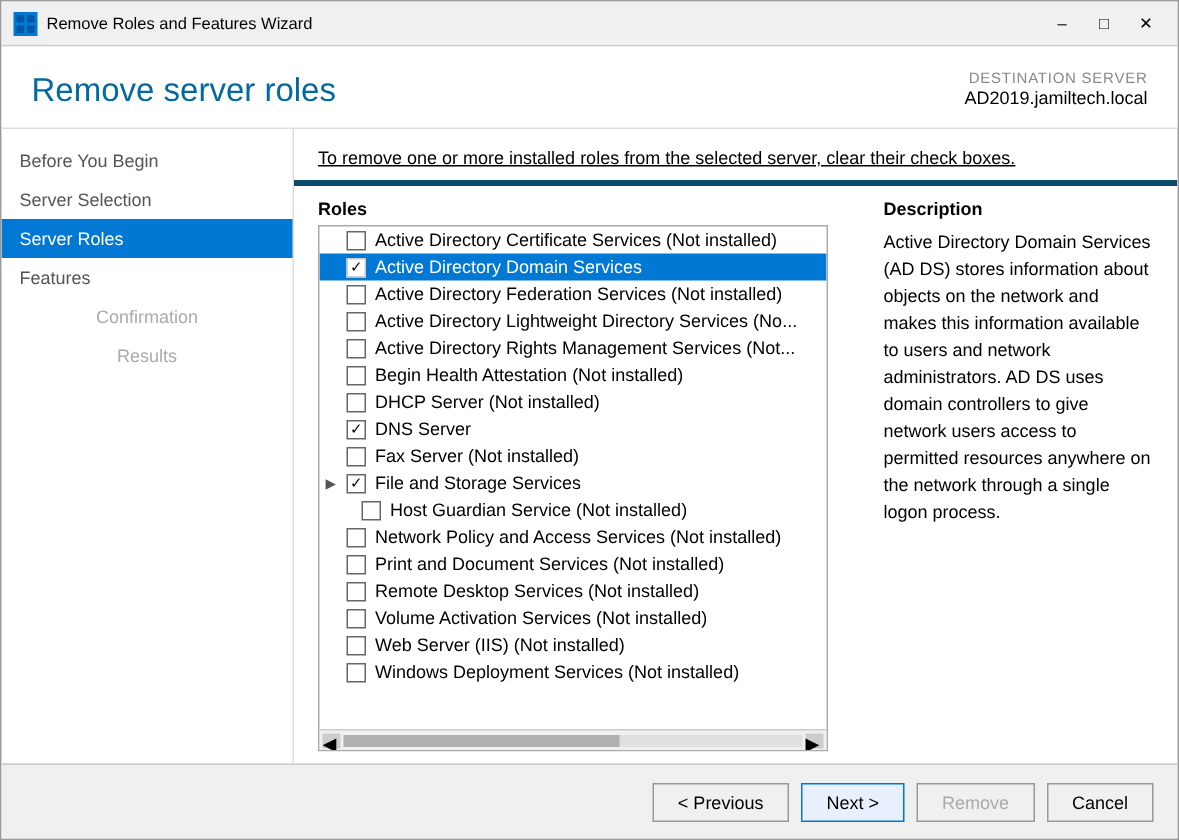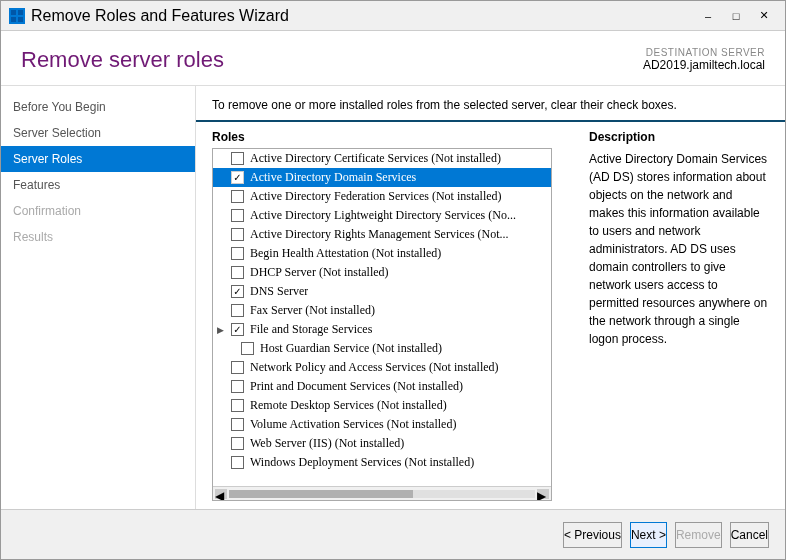--- a/index.html
+++ b/index.html
@@ -36,21 +36,21 @@
       height: 16px;
       margin-right: 6px;
       background: #0078d4;
       display: flex;
       align-items: center;
       justify-content: center;
     }
 
     .title-bar-text {
       flex: 1;
-      font-size: 16px;
+      font-size: 11px;
       color: #000;
     }
 
     .title-bar-controls {
       display: flex;
       gap: 2px;
     }
 
     .title-btn {
       width: 26px;
@@ -71,21 +71,21 @@
       border-bottom: 1px solid #ddd;
       display: flex;
       align-items: flex-start;
       justify-content: space-between;
       flex-shrink: 0;
     }
 
     .page-title {
       font-size: 22px;
       font-weight: 300;
-      color: #701a75;
+      color: #0369a1;
     }
 
     .destination-server {
       text-align: right;
       font-size: 11px;
       color: #555;
     }
 
     .destination-server .label {
       font-size: 10px;
@@ -121,36 +121,38 @@
     }
 
     .sidebar-item.active {
       background: #0078d4;
       color: white;
     }
 
     .sidebar-item.disabled {
       color: #aaa;
       cursor: default;
+      text-align: center;
     }
 
     .main-content {
       flex: 1;
       display: flex;
       flex-direction: column;
       background: white;
       overflow: hidden;
     }
 
     .instruction-text {
       padding: 12px 16px 8px 16px;
       font-size: 12px;
       color: #000;
-      border-bottom: 2px solid #0c4a6e;
-      flex-shrink: 0;
+      border-bottom: 4px solid #0c4a6e;
+      flex-shrink: 0;
+      text-decoration: underline;
     }
 
     .roles-area {
       display: flex;
       flex: 1;
       overflow: hidden;
       padding: 8px 16px;
       gap: 16px;
     }
 
@@ -181,21 +183,20 @@
       overflow-y: auto;
       overflow-x: hidden;
     }
 
     .role-item {
       display: flex;
       align-items: center;
       padding: 2px 4px;
       cursor: pointer;
       white-space: nowrap;
-      font-family: Liberation Serif, serif;
     }
 
     .role-item.selected {
       background: #0078d4;
       color: white;
     }
 
     .role-item.selected .role-name {
       color: white;
     }
@@ -290,21 +291,21 @@
       display: flex;
       justify-content: flex-end;
       align-items: center;
       gap: 8px;
       flex-shrink: 0;
       height: 50px;
     }
 
     .footer-btn {
       height: 26px;
-      padding: 0 0;
+      padding: 0 16px;
       border: 1px solid #999;
       background: #f0f0f0;
       cursor: pointer;
       font-size: 12px;
       color: #000;
       display: flex;
       align-items: center;
       gap: 4px;
       text-align: center;
     }

